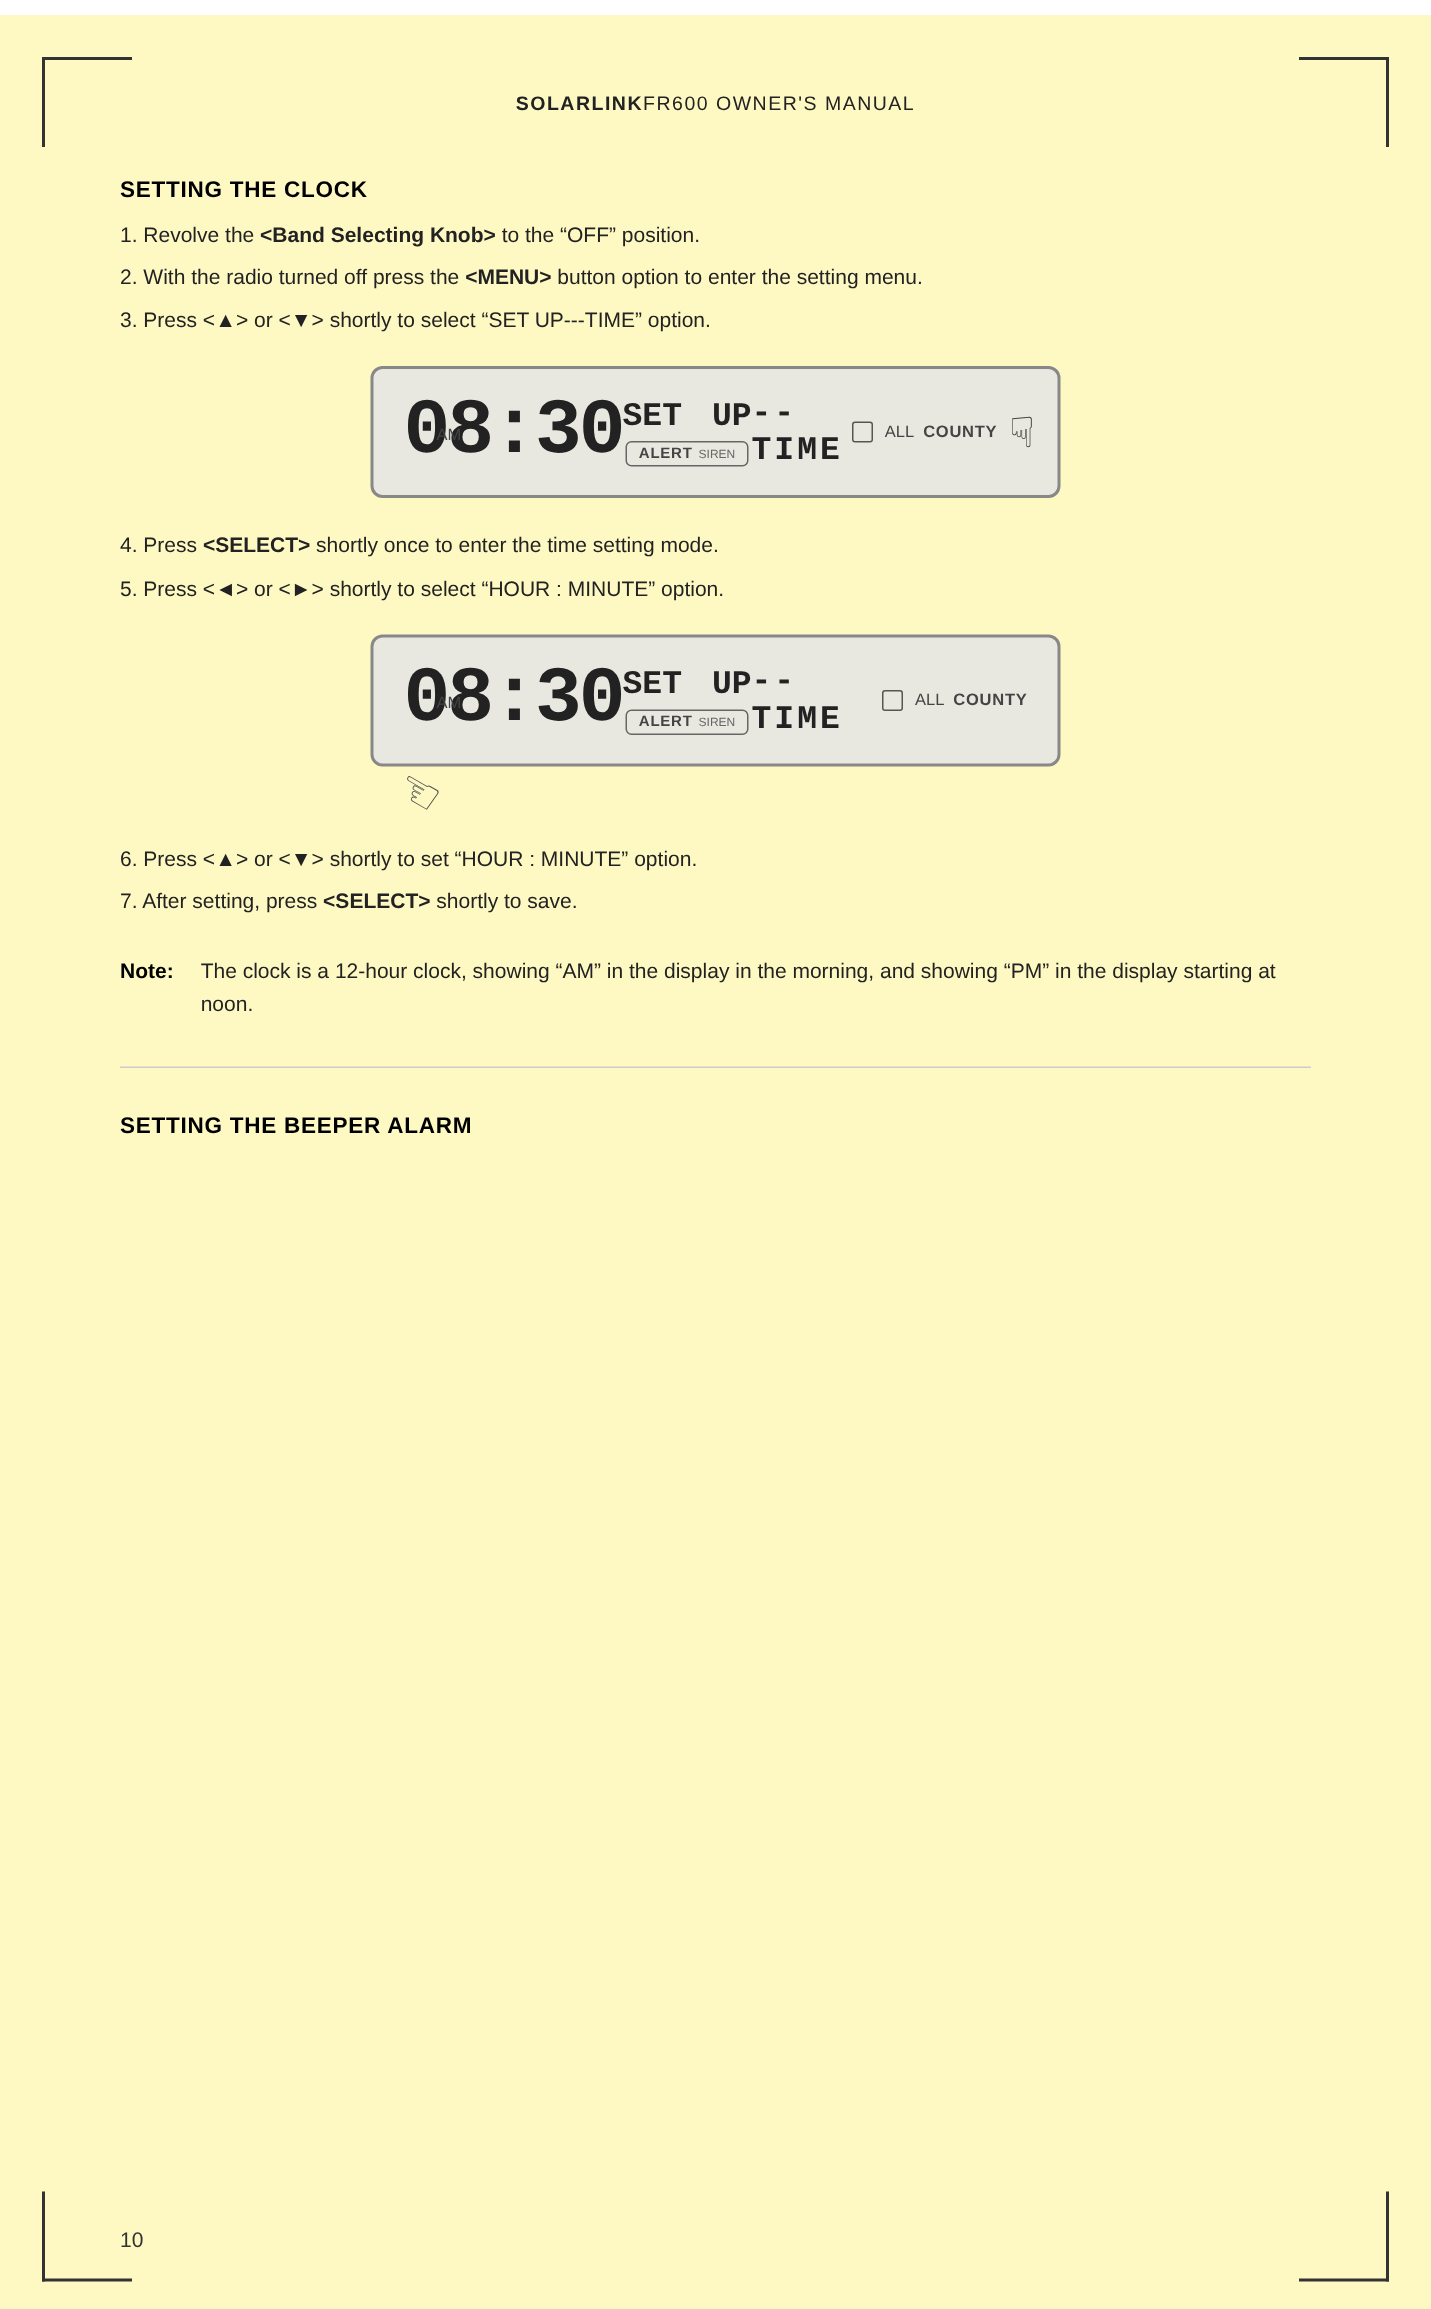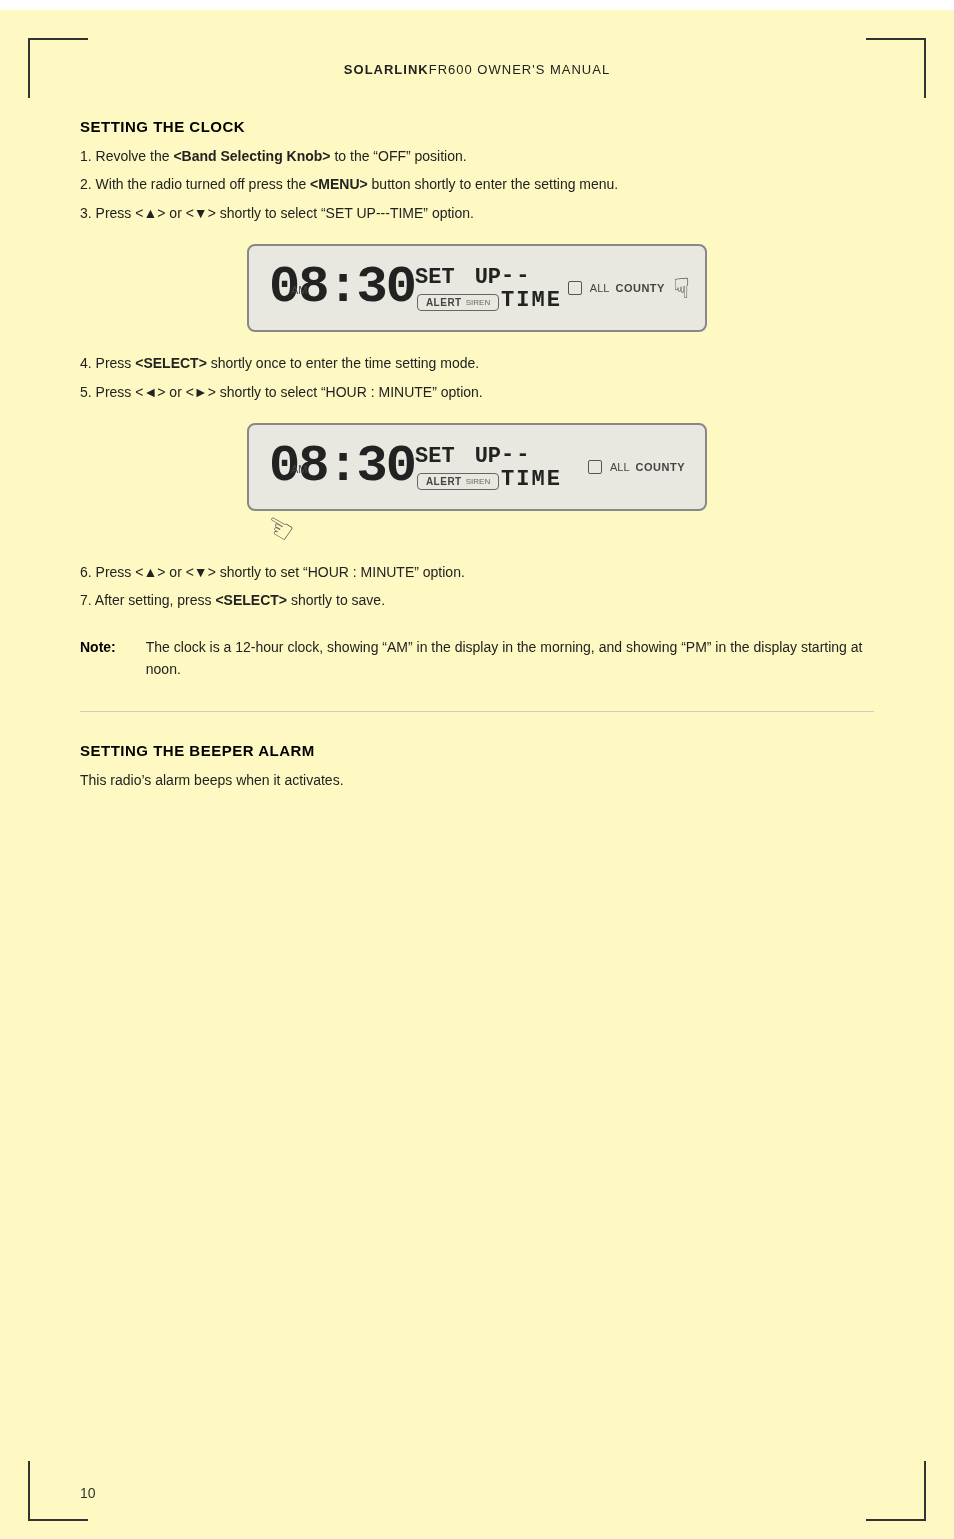--- a/index.html
+++ b/index.html
@@ -258,21 +258,21 @@
       margin: 20px auto;
       padding: 16px 20px;
       display: flex;
       align-items: center;
       justify-content: space-between;
       position: relative;
     }
 
     .note-block {
       display: flex;
-      gap: 20px;
+      gap: 8px;
       margin: 24px 0;
       line-height: 1.6;
     }
 
     .note-label {
       font-weight: 900;
       font-size: 14px;
       white-space: nowrap;
     }
 
@@ -317,21 +317,21 @@
   </div>
 
   <div class="content-block">
     <div class="section-title">SETTING THE CLOCK</div>
 
     <p class="step-text">
       <span>1. Revolve the </span><span class="bold-tag">&lt;Band Selecting Knob&gt;</span><span> to the “OFF” position.</span>
     </p>
 
     <p class="step-text">
-      <span>2. With the radio turned off press the </span><span class="bold-tag">&lt;MENU&gt;</span><span> button shortly to enter the setting menu.</span>
+      <span>2. With the radio turned off press the </span><span class="bold-tag">&lt;MENU&gt;</span><span> button option to enter the setting menu.</span>
     </p>
 
     <p class="step-text">
       <span>3. Press &lt;▲&gt; or &lt;▼&gt; shortly to select “SET UP---TIME” option.</span>
     </p>
 
     <div class="lcd-display">
       <div style="position:relative;">
         <div class="lcd-time">08:30</div>
         <div class="lcd-am">AM</div>
@@ -405,17 +405,16 @@
     <div class="note-block">
       <span class="note-label">Note:</span>
       <span class="note-text">The clock is a 12-hour clock, showing “AM” in the display in the morning, and showing “PM” in the display starting at noon.</span>
     </div>
   </div>
 
   <hr class="divider-line">
 
   <div class="content-block">
     <div class="section-title">SETTING THE BEEPER ALARM</div>
-    <p class="step-text">This radio’s alarm beeps when it activates.</p>
   </div>
 
   <div class="page-number">10</div>
 </div>
 
 </body></html>

